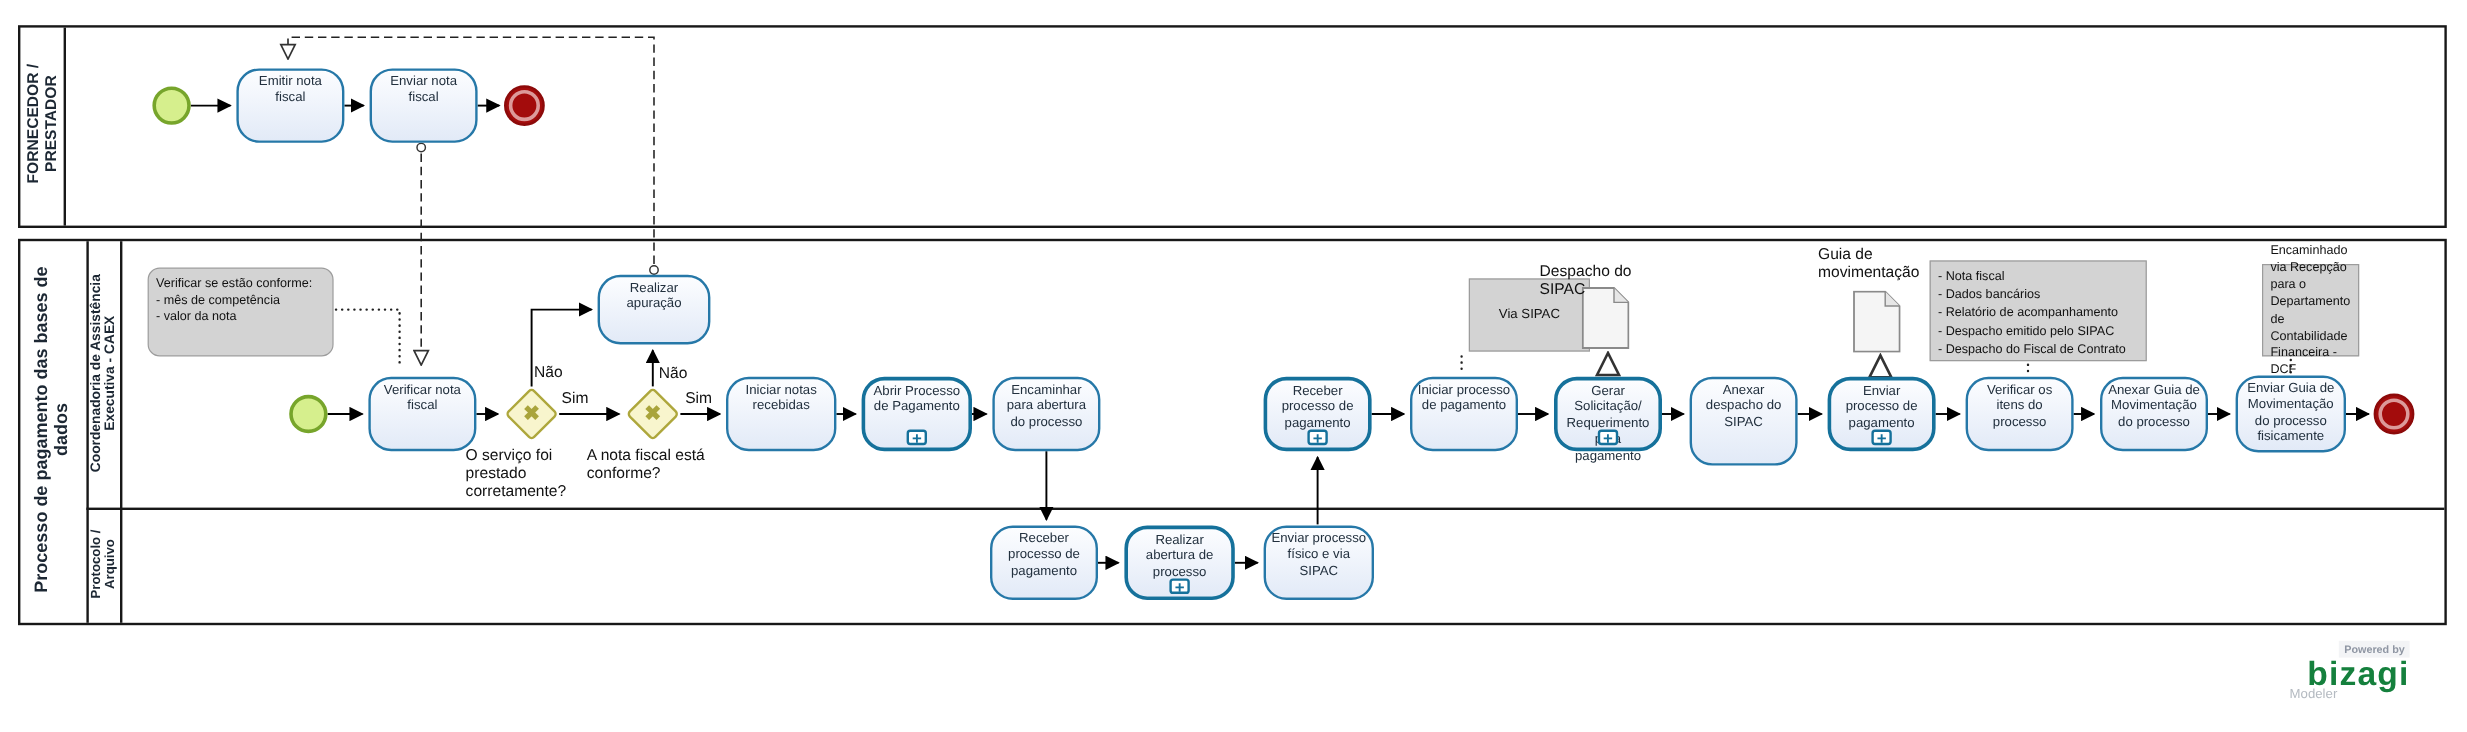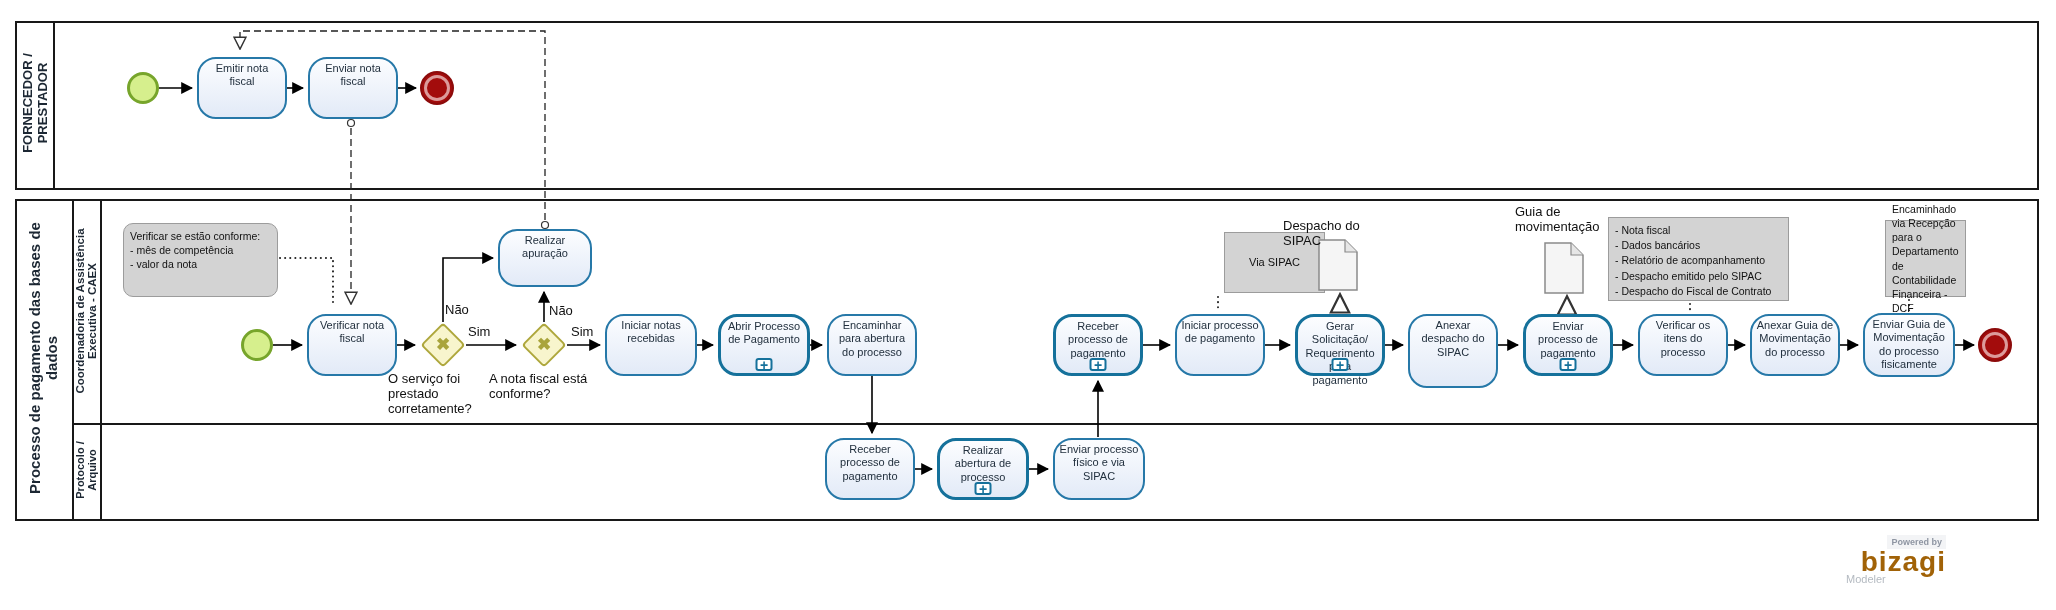--- a/index.html
+++ b/index.html
@@ -29,21 +29,21 @@
        text-align:center;width:30px;}
   .lbl{position:absolute;z-index:3;font-size:13px;line-height:1.15;color:#111;}
   .note{position:absolute;z-index:2;background:#d3d3d3;border:1px solid #9c9c9c;
         font-size:10.5px;line-height:1.35;color:#111;padding:5px 6px;white-space:pre-line;
         box-sizing:border-box;}
   .note.center{display:flex;align-items:center;justify-content:center;text-align:left;}
   .docicon{position:absolute;z-index:2;}
   .brand{position:absolute;z-index:2;text-align:right;}
   .brand .powered{font-size:9px;font-weight:bold;color:#8f96a3;padding:2px 4px;background:#f3f4f6;
                   display:inline-block;}
-  .brand .bizagi{font-size:28px;font-weight:bold;color:#a16207;letter-spacing:1px;line-height:26px;}
+  .brand .bizagi{font-size:28px;font-weight:bold;color:#15803d;letter-spacing:1px;line-height:26px;}
   .brand .modeler{font-size:11px;color:#b4bac1;text-align:left;margin-top:-2px;}
 </style>
 </head>
 <body>
 
 <div id="canvas">
 
   <div class="pool" style="left:15px;top:21px;width:2020px;height:165px;">
     <div class="vline" style="left:36px;"></div>
   </div>
@@ -239,19 +239,19 @@
 
   <div class="task subprocess" style="left:937px;top:438px;width:92px;height:62px;">
     <span style="margin-bottom:8px;">Realizar abertura de processo</span>
     <span class="plusbox">+</span>
   </div>
 
   <div class="task" style="left:1053px;top:438px;width:92px;height:62px;">
       <span>Enviar processo físico e via SIPAC</span>
     </div>
 
-  <div class="brand" style="left:1846px;top:531px;width:100px;">
+  <div class="brand" style="left:1908px;top:531px;width:100px;">
     <span class="powered">Powered by</span>
     <div class="bizagi">bizagi</div>
     <div class="modeler">Modeler</div>
   </div>
 
 </div>
 
 </body></html>

